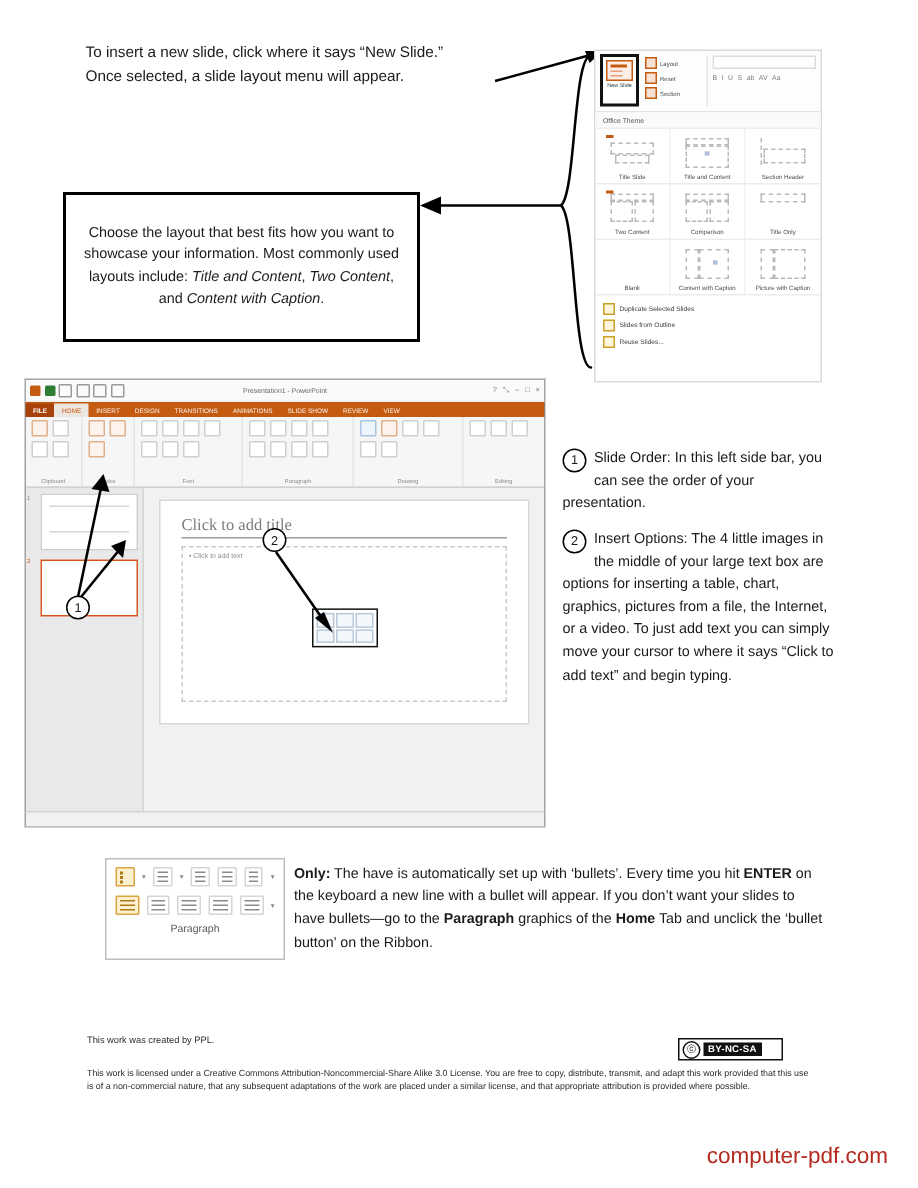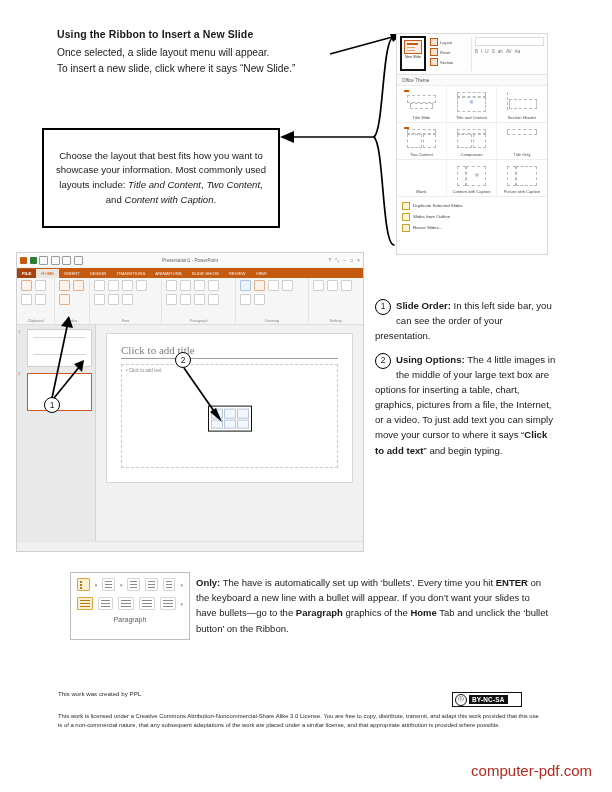--- a/index.html
+++ b/index.html
@@ -124,21 +124,21 @@
   .badge{
     width:14px;height:14px;border:1.3px solid #000;border-radius:50%;
     display:flex;align-items:center;justify-content:center;
     font-size:8.5px;background:#fff;
   }
 
   
   #anno-1{left:375px;top:298px;width:182px;}
   #anno-2{left:375px;top:352px;width:182px;}
   .anno-text{font-size:9.6px;line-height:15.1px;}
-  .anno-text b{font-weight:bold;}
+  .anno-text b{font-weight:normal;}
   .anno-badge{float:left;margin:1px 5px 0 0;}
 
   
   #para-shot{
     left:70px;top:572px;width:120px;height:68px;
     border:1px solid #bdbdbd;background:#fff;box-sizing:border-box;padding:5px 6px;
   }
   .para-row{display:flex;align-items:center;gap:5px;margin-bottom:6px;}
   .pbtn{width:15px;height:11px;border:1px solid #d5d5d5;background:#fff;position:relative;border-radius:1px;}
   .pbtn.hl{border-color:#d9a441;background:#fdf0cf;}
@@ -158,23 +158,22 @@
     display:flex;align-items:center;gap:2px;box-sizing:border-box;padding:0 2px;
   }
   #cc-circle{width:10px;height:10px;border-radius:50%;border:1.2px solid #111;display:flex;align-items:center;justify-content:center;font-size:6px;}
   #cc-text{background:#111;color:#fff;font-size:6.4px;font-weight:bold;padding:1px 3px;letter-spacing:.2px;}
   #site-url{left:0;right:20px;top:762px;text-align:right;font-size:15px;color:#b52a20;}
 </style>
 </head>
 <body>
 
 <div class="abs" id="heading-block">
-  <div id="doc-heading">Using the Ribbon to Insert a New Slide</div>
+  <div class="body-line">To insert a new slide, click where it says “New Slide.”</div>
   <div class="body-line">Once selected, a slide layout menu will appear.</div>
-  <div class="body-line">To insert a new slide, click where it says “New Slide.”</div>
 </div>
 
 <svg class="abs connector" style="left:330px;top:30px;" width="72" height="30" viewBox="0 0 72 30">
   <line x1="0" y1="24" x2="66" y2="6" stroke="#000" stroke-width="1.6"></line>
   <polygon points="72,4 60,4 63,12" fill="#000"></polygon>
 </svg>
 
 <div class="abs" id="layout-callout">
   <p>
     <span>Choose the layout that best fits how you want to showcase your information. Most commonly used layouts include: </span><i>Title and Content</i><span>, </span><i>Two Content</i><span>, and </span><i>Content with Caption</i><span>.</span>
@@ -468,21 +467,21 @@
 </svg>
 
 <div class="abs" id="anno-1">
   <div class="anno-text">
     <span class="badge anno-badge">1</span><b>Slide Order:</b><span> In this left side bar, you can see the order of your presentation.</span>
   </div>
 </div>
 
 <div class="abs" id="anno-2">
   <div class="anno-text">
-    <span class="badge anno-badge">2</span><b>Using Options:</b><span> The 4 little images in the middle of your large text box are options for inserting a table, chart, graphics, pictures from a file, the Internet, or a video. To just add text you can simply move your cursor to where it says “</span><b>Click to add text</b><span>” and begin typing.</span>
+    <span class="badge anno-badge">2</span><b>Insert Options:</b><span> The 4 little images in the middle of your large text box are options for inserting a table, chart, graphics, pictures from a file, the Internet, or a video. To just add text you can simply move your cursor to where it says “</span><b>Click to add text</b><span>” and begin typing.</span>
   </div>
 </div>
 
 <div class="abs" id="para-shot">
   <div class="para-row">
     <span class="pbtn hl dot"></span>
     <span class="caret">▾</span>
     <span class="pbtn">
         <i></i>
       </span>

